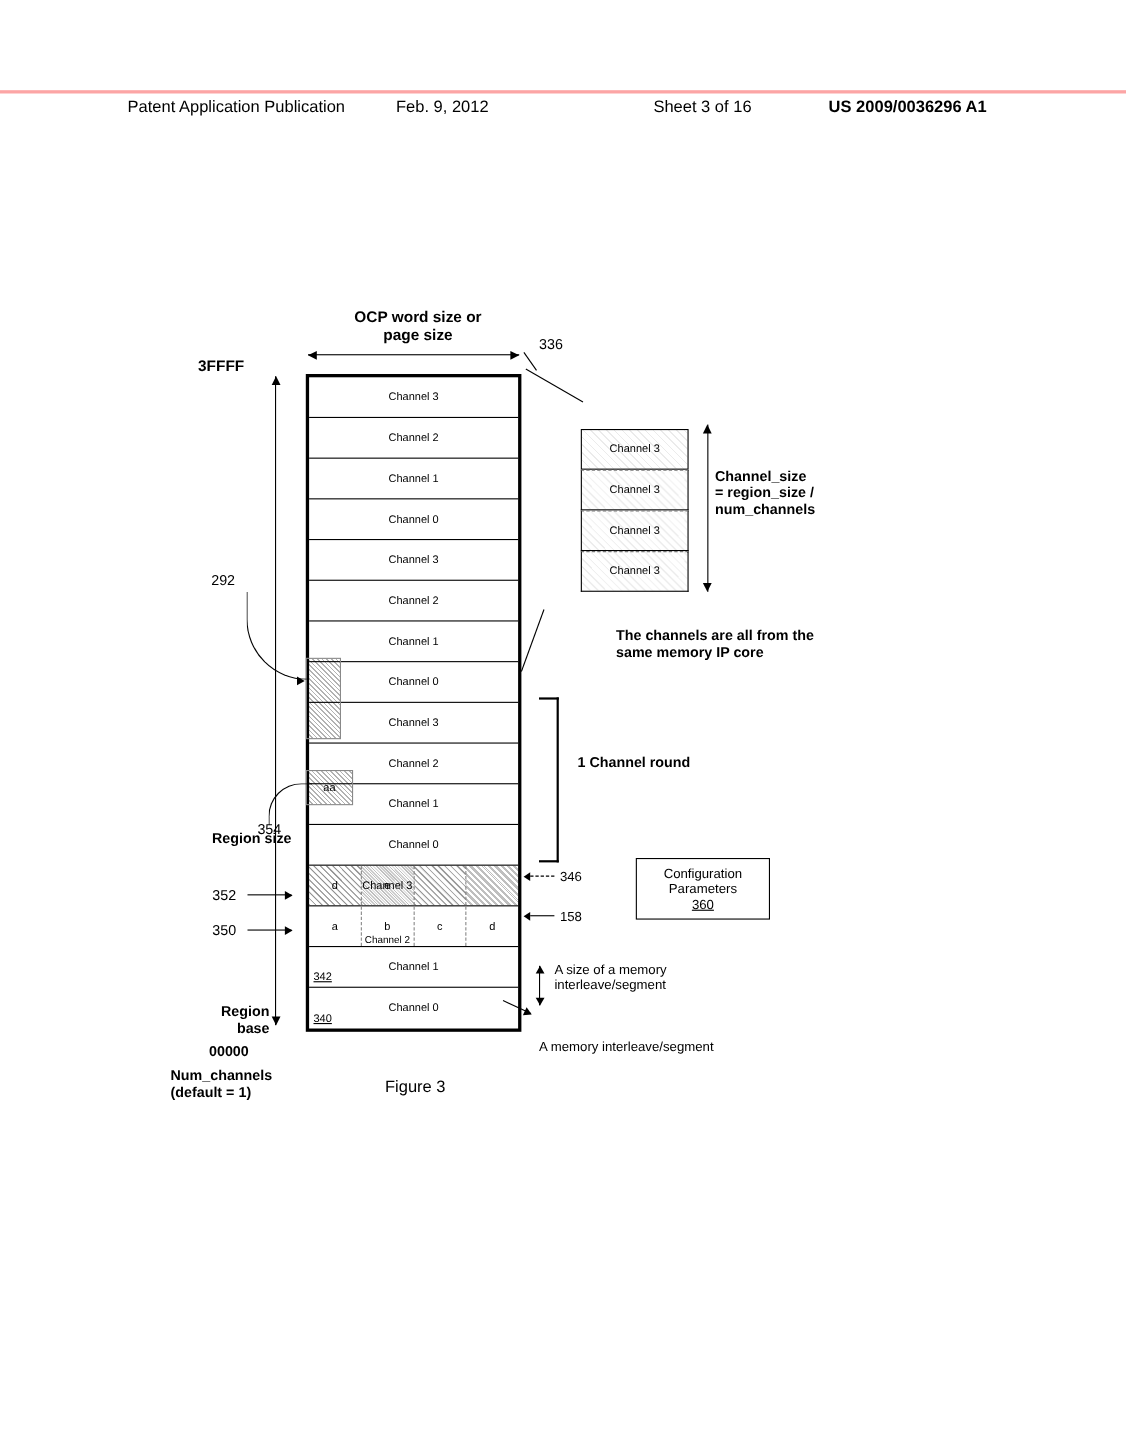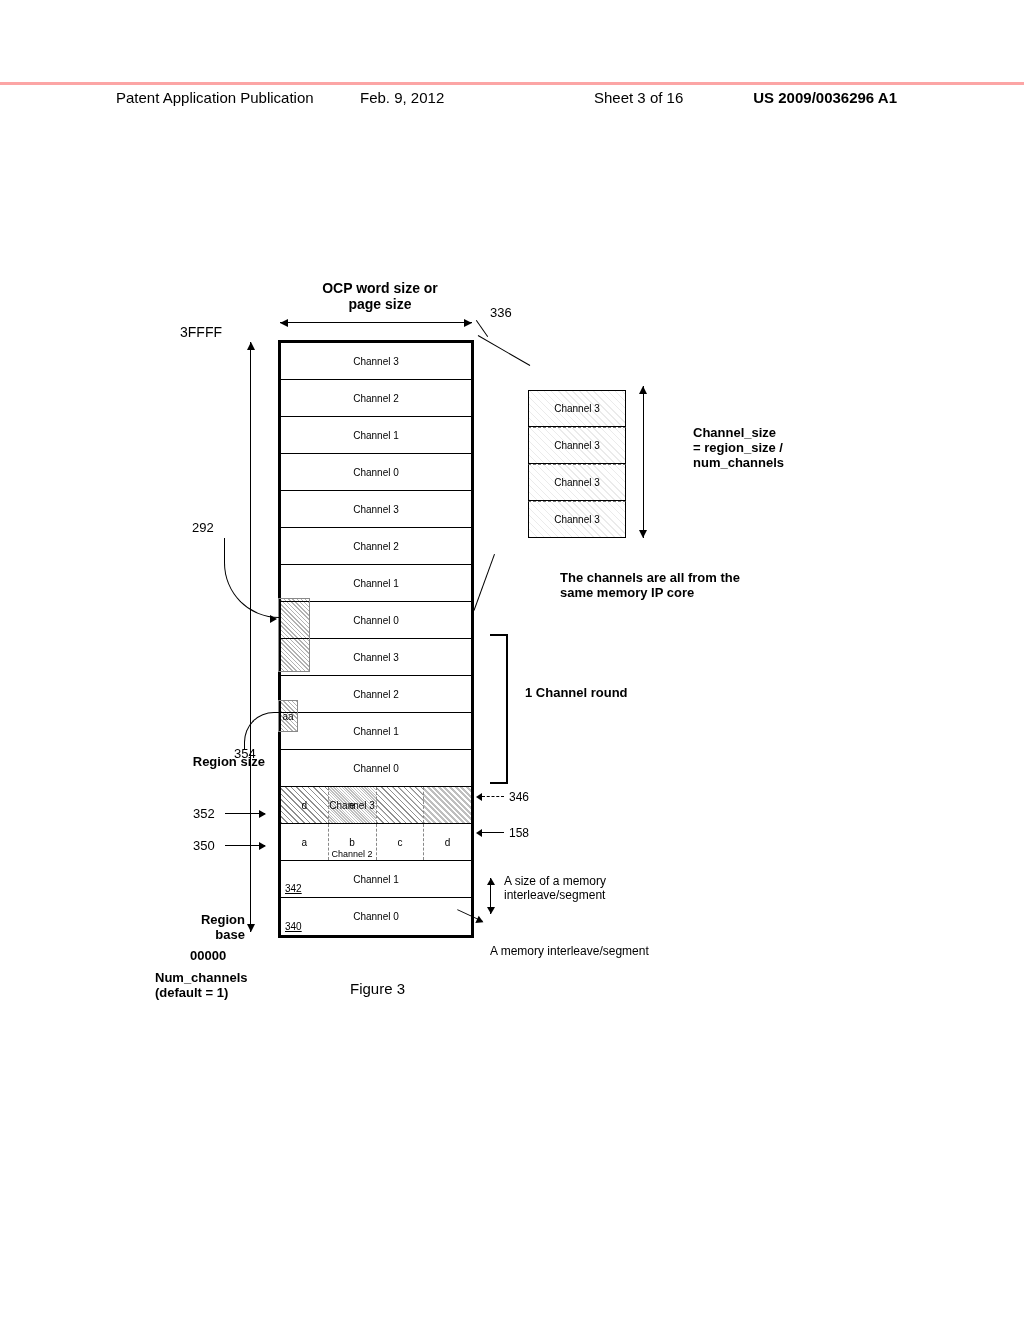--- a/index.html
+++ b/index.html
@@ -22,21 +22,21 @@
     .hl { position: absolute; left: 116px; font-size: 15px; }
     .hc { position: absolute; left: 360px; font-size: 15px; }
     .hr { position: absolute; left: 594px; font-size: 15px; }
     .hpub { position: absolute; right: 127px; font-size: 15px; font-weight: bold; }
     .figure { position: absolute; top: 280px; left: 170px; width: 700px; height: 720px; }
     .word-label { position: absolute; top: 0; left: 130px; font-weight: bold; font-size: 14px; text-align: center; width: 160px; }
     .dim-top { position: absolute; top: 42px; left: 110px; width: 192px; border-top: 1px solid #000; }
     .dim-top::before, .dim-top::after { content: ""; position: absolute; top: -4px; width: 0; height: 0; border-top: 4px solid transparent; border-bottom: 4px solid transparent; }
     .dim-top::before { left: 0; border-right: 8px solid #000; }
     .dim-top::after { right: 0; border-left: 8px solid #000; }
-    .addr-top { position: absolute; top: 44px; left: 10px; font-weight: normal; font-size: 14px; }
+    .addr-top { position: absolute; top: 44px; left: 10px; font-weight: bold; font-size: 14px; }
     .ref-336 { position: absolute; top: 25px; left: 320px; font-size: 13px; }
     .ref-336-line { position: absolute; top: 48px; left: 302px; width: 20px; border-top: 1px solid #000; transform: rotate(55deg); }
 
     .main-stack {
       position: absolute;
       top: 60px; left: 108px; width: 196px;
       border: 3px solid #000;
     }
     .row {
       height: 37px;
@@ -72,21 +72,21 @@
     .bracket-chsize {
       position: absolute; top: 106px; left: 464px; height: 152px; width: 10px;
       border-right: 1px solid #000;
     }
     .bracket-chsize::before, .bracket-chsize::after {
       content:""; position:absolute; right:-4px; width:0; height:0;
       border-left:4px solid transparent; border-right:4px solid transparent;
     }
     .bracket-chsize::before { top:0; border-bottom:8px solid #000; }
     .bracket-chsize::after { bottom:0; border-top:8px solid #000; }
-    .chsize-label { position:absolute; top: 145px; left: 480px; font-weight: bold; font-size: 13px; width: 150px; margin-left: 43px; }
+    .chsize-label { position:absolute; top: 145px; left: 480px; font-weight: bold; font-size: 13px; width: 150px; }
     .same-ip { position:absolute; top: 290px; left: 390px; font-weight: bold; font-size: 13px; width: 200px; }
 
     .bracket-round { position:absolute; top: 354px; left: 320px; height: 150px; width: 18px; border-right: 2px solid #000; border-top: 2px solid #000; border-bottom: 2px solid #000; }
     .round-label { position:absolute; top: 405px; left: 355px; font-weight: bold; font-size: 13px; }
 
     .cfg-box { position: absolute; top: 500px; left: 408px; width: 122px; border: 1px solid #000; padding: 6px 4px; text-align: center; font-size: 12px; }
 
     .ref-348 { position:absolute; top: 240px; left: 22px; font-size: 13px; }
     .ref-348-arc { position: absolute; top: 258px; left: 54px; width: 55px; height: 80px; border-left: 1px solid #000; border-bottom: 1px solid #000; border-bottom-left-radius: 60px; }
     .ref-348-arr { position:absolute; top: 335px; left: 100px; width:0;height:0;border-top:4px solid transparent;border-bottom:4px solid transparent;border-left:7px solid #000;}
@@ -123,21 +123,21 @@
     .seg-arr::after{content:""; position:absolute; right:-1px; top:-4px; border-top:4px solid transparent; border-bottom:4px solid transparent; border-left:7px solid #000;}
 
     .figcap { position:absolute; top: 700px; left: 180px; font-size: 15px;}
 
     .l-arr { position:absolute; width: 40px; border-top:1px solid #000; }
     .l-arr::after{content:"";position:absolute;right:-1px;top:-4px;border-top:4px solid transparent;border-bottom:4px solid transparent;border-left:7px solid #000;}
 
     .diag1 { position:absolute; top: 70px; left:304px; width: 60px; border-top:1px solid #000; transform: rotate(30deg);}   
     .diag2 { position:absolute; top: 330px; left:304px; width: 60px; border-top:1px solid #000; transform: rotate(-70deg); transform-origin: left;}   
     .hatchblock { position:absolute; left: 108px; top: 318px; width: 32px; height: 74px; background-image: repeating-linear-gradient(45deg, rgba(0,0,0,.3) 0 1px, transparent 1px 3px); border:1px solid #888; }
-    .aa-block   { position:absolute; left: 108px; top: 420px; width: 20px; height: 32px; background-image: repeating-linear-gradient(45deg, rgba(0,0,0,.3) 0 1px, transparent 1px 3px); border:1px solid #888; display:flex;align-items:center;justify-content:center; font-size:10px;}
+    .aa-block   { position:absolute; left: 108px; top: 420px; width: 43px; height: 32px; background-image: repeating-linear-gradient(45deg, rgba(0,0,0,.3) 0 1px, transparent 1px 3px); border:1px solid #888; display:flex;align-items:center;justify-content:center; font-size:10px;}
   </style>
 </head>
 <body>
 
 <div class="header">
   <div class="hl">Patent Application Publication</div>
   <div class="hc">Feb. 9, 2012</div>
   <div class="hr">Sheet 3 of 16</div>
   <div class="hpub">US 2009/0036296 A1</div>
 </div>
@@ -247,20 +247,24 @@
   <div class="diag2"></div>
 
   <div class="bracket-chsize"></div>
   <div class="chsize-label" style="white-space:pre-line">Channel_size
 = region_size /
 num_channels</div>
   <div class="same-ip">The channels are all from the same memory IP core</div>
   <div class="bracket-round"></div>
   <div class="round-label">1 Channel round</div>
 
+  <div class="cfg-box">
+    <div>Configuration Parameters</div>
+    <div class="under">360</div>
+  </div>
 
   <div class="ref-348">292</div>
   <div class="ref-348-arc"></div>
   <div class="ref-348-arr"></div>
 
   <div class="ref-354">354</div>
   <div class="ref-354-arc"></div>
 
   <div class="ref-352">352</div>
   <div class="l-arr" style="top:533px;left:55px;"></div>

